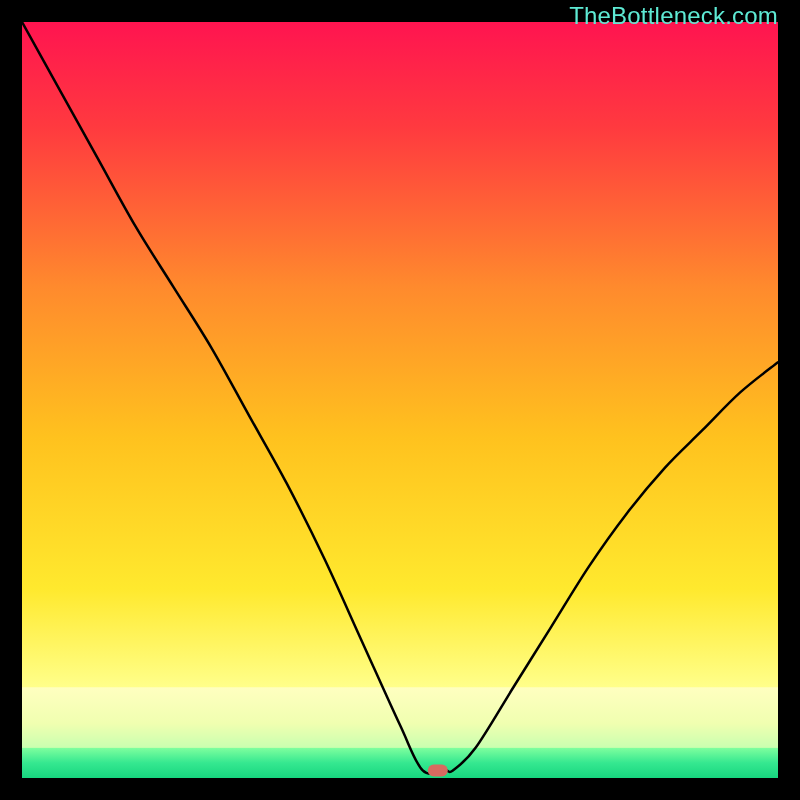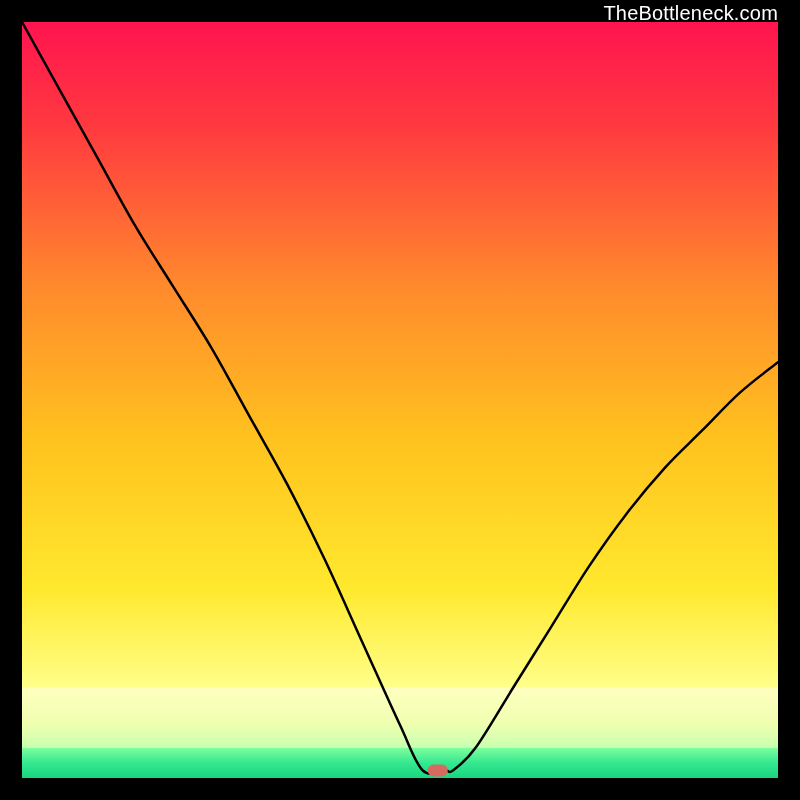--- a/index.html
+++ b/index.html
@@ -7,22 +7,22 @@
   .wrap { position: relative; width: 800px; height: 800px; background: #000; }
   .plot {
     position: absolute;
     left: 22px; top: 22px;
     width: 756px; height: 756px;
   }
   .watermark {
     position: absolute;
     top: 2px; right: 22px;
     font-family: Arial, Helvetica, sans-serif;
-    font-size: 20px;
-    color: #ffffff;
+    font-size: 24px;
+    color: #5eead4;
     font-weight: 400;
     letter-spacing: 0.2px;
   }
 </style>
 </head>
 <body>
 
 <div class="wrap">
   <svg class="plot" viewBox="0 0 756 756" preserveAspectRatio="none">
     <defs>

